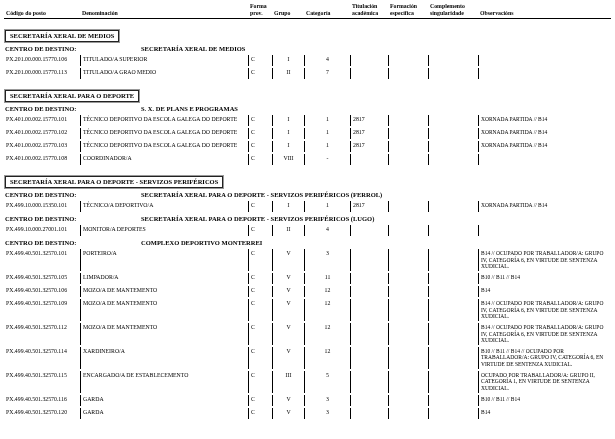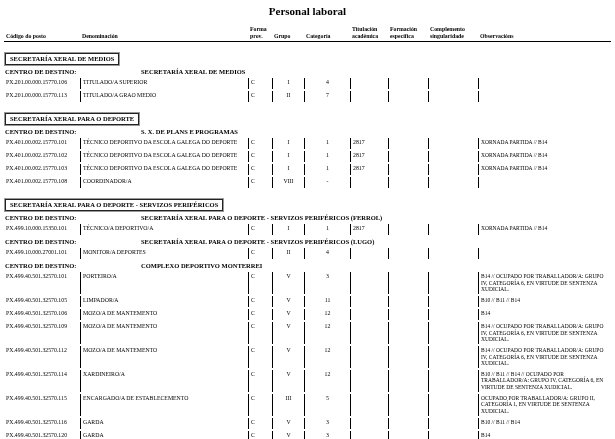--- a/index.html
+++ b/index.html
@@ -20,21 +20,20 @@
   .row{display:flex;margin-bottom:2px;font-size:5.8px;line-height:1.15;}
   .cell{box-sizing:border-box;padding:1px 2px 2px 2px;min-height:11px;}
   .bl{border-left:1px solid #000;}
   .ctr{text-align:center;}
   .obs{font-size:5.5px;}
 </style>
 </head>
 <body>
 
 <div class="page">
-  <div class="doc-title">Personal laboral</div>
 
   <div class="hdr">
     <div class="hcell w0">Código do posto</div>
     <div class="hcell w1">Denominación</div>
     <div class="hcell w2">Forma
 prov.</div>
     <div class="hcell w3">Grupo</div>
     <div class="hcell w4">Categoría</div>
     <div class="hcell w5">Titulación
 académica</div>

